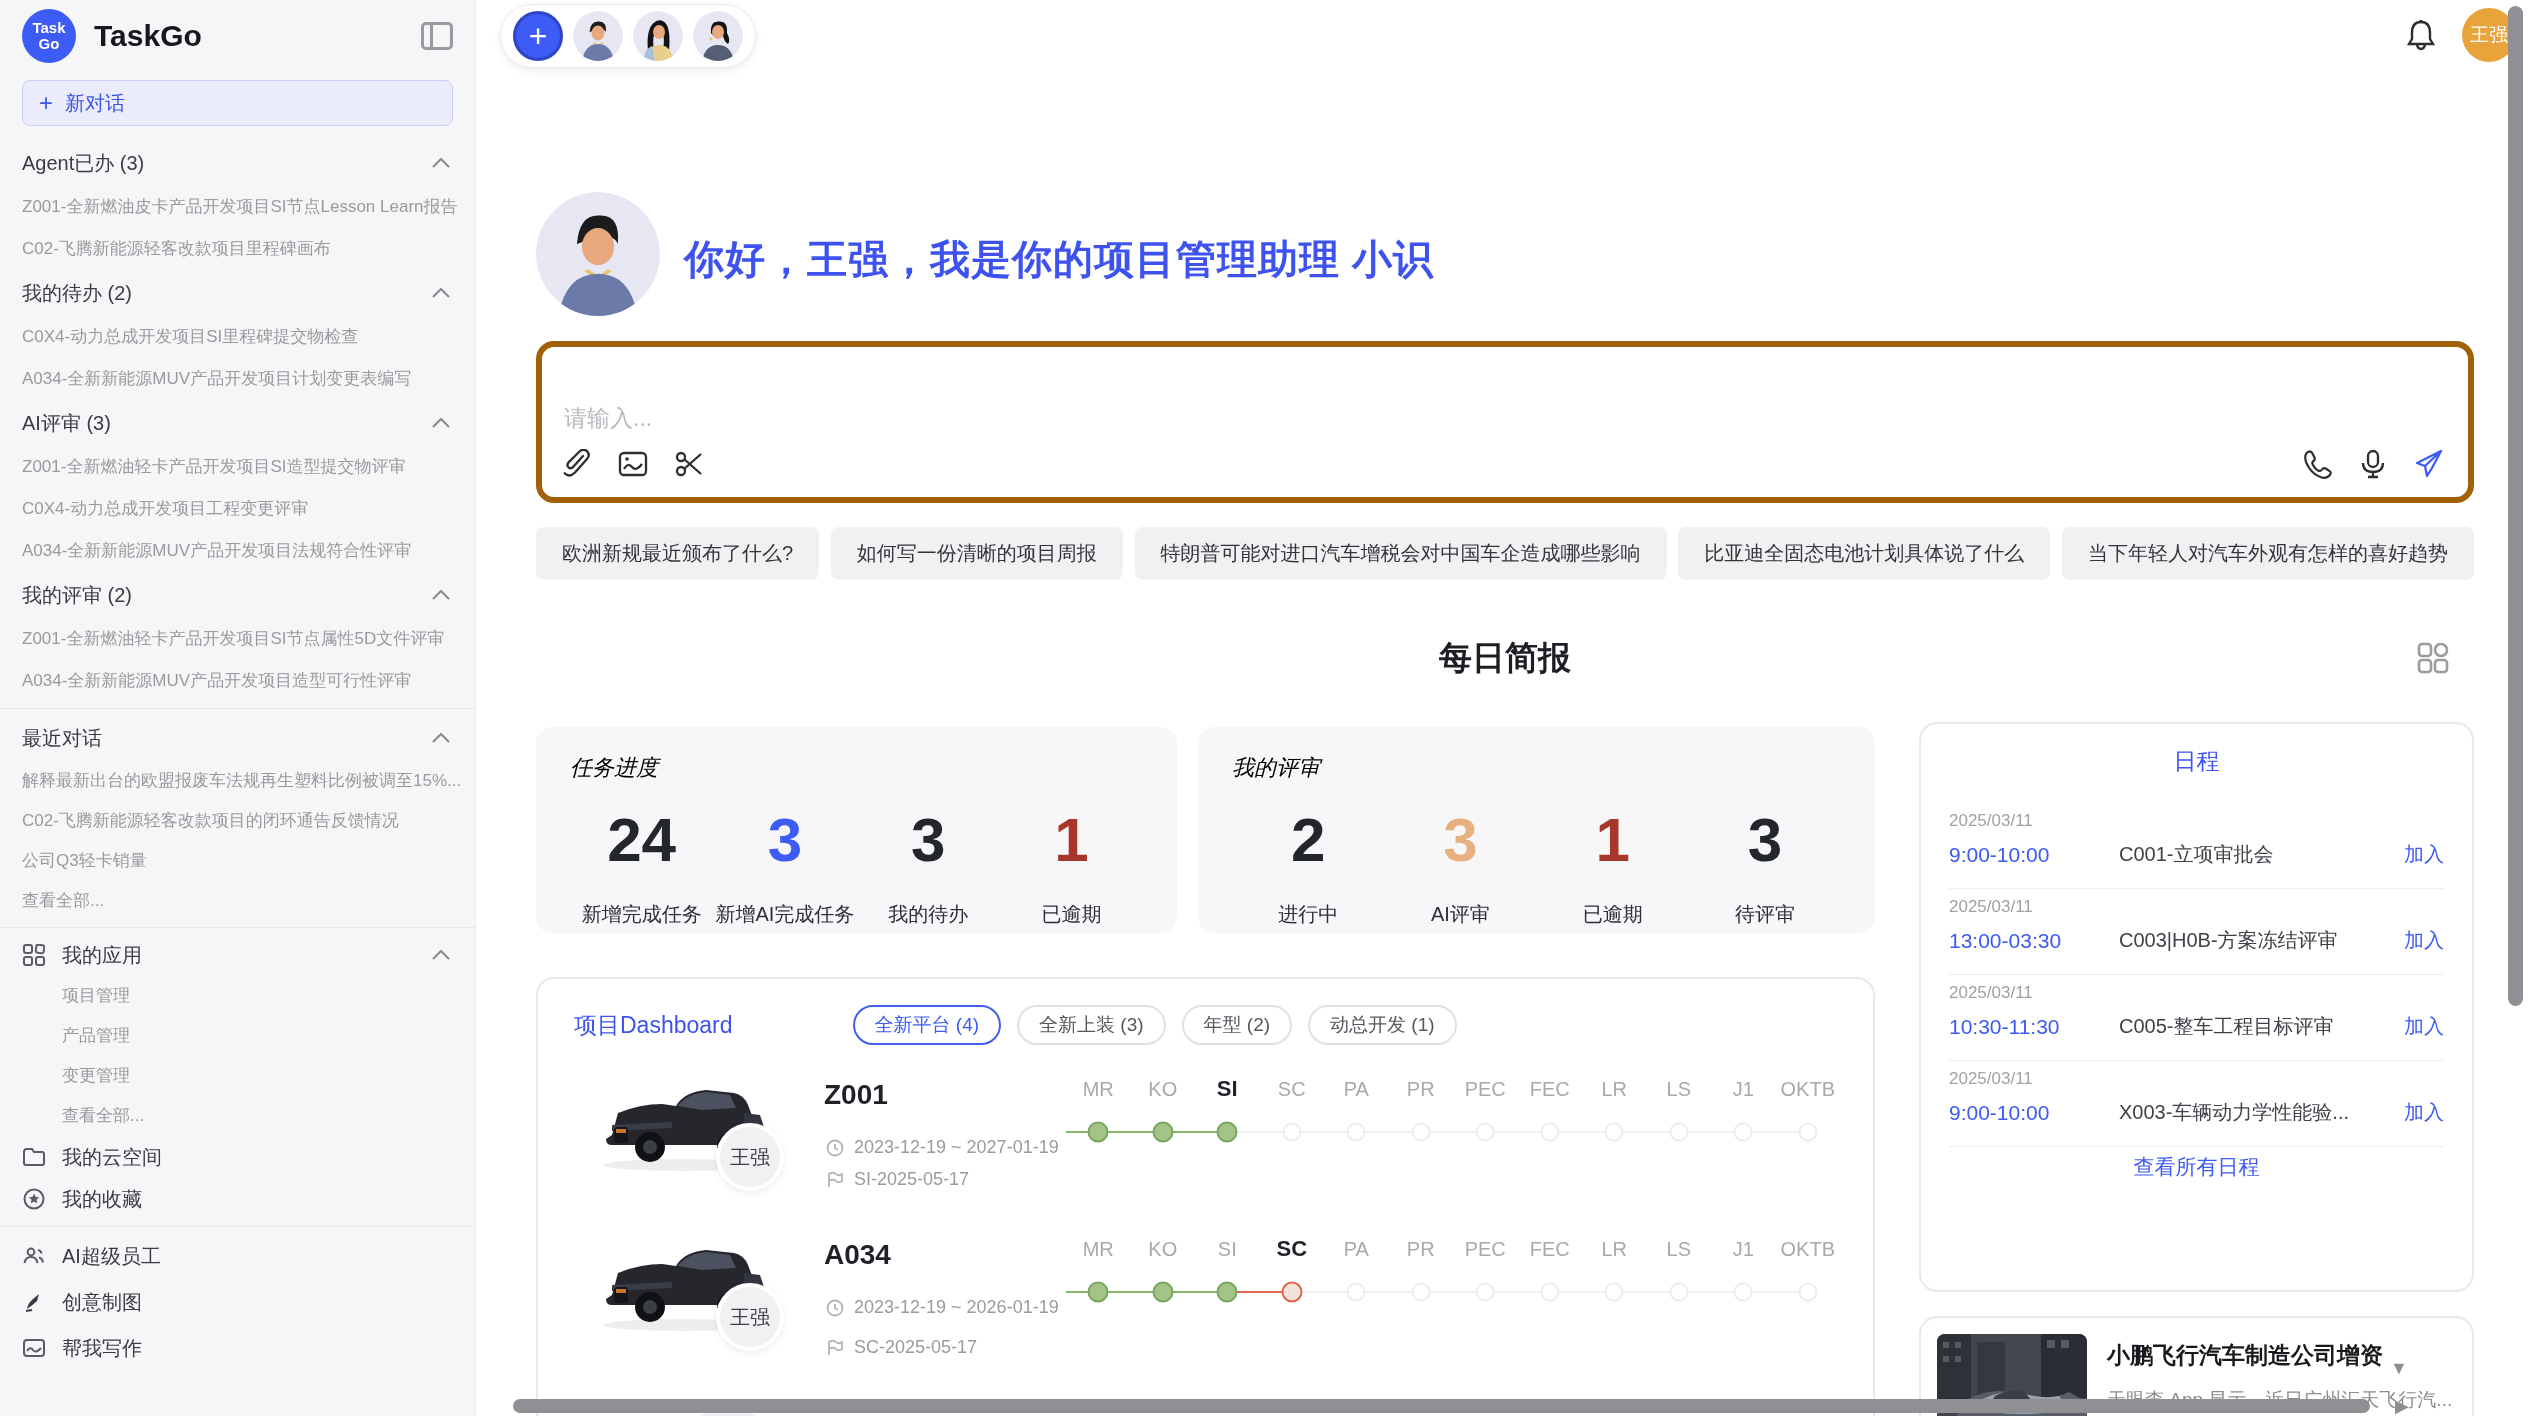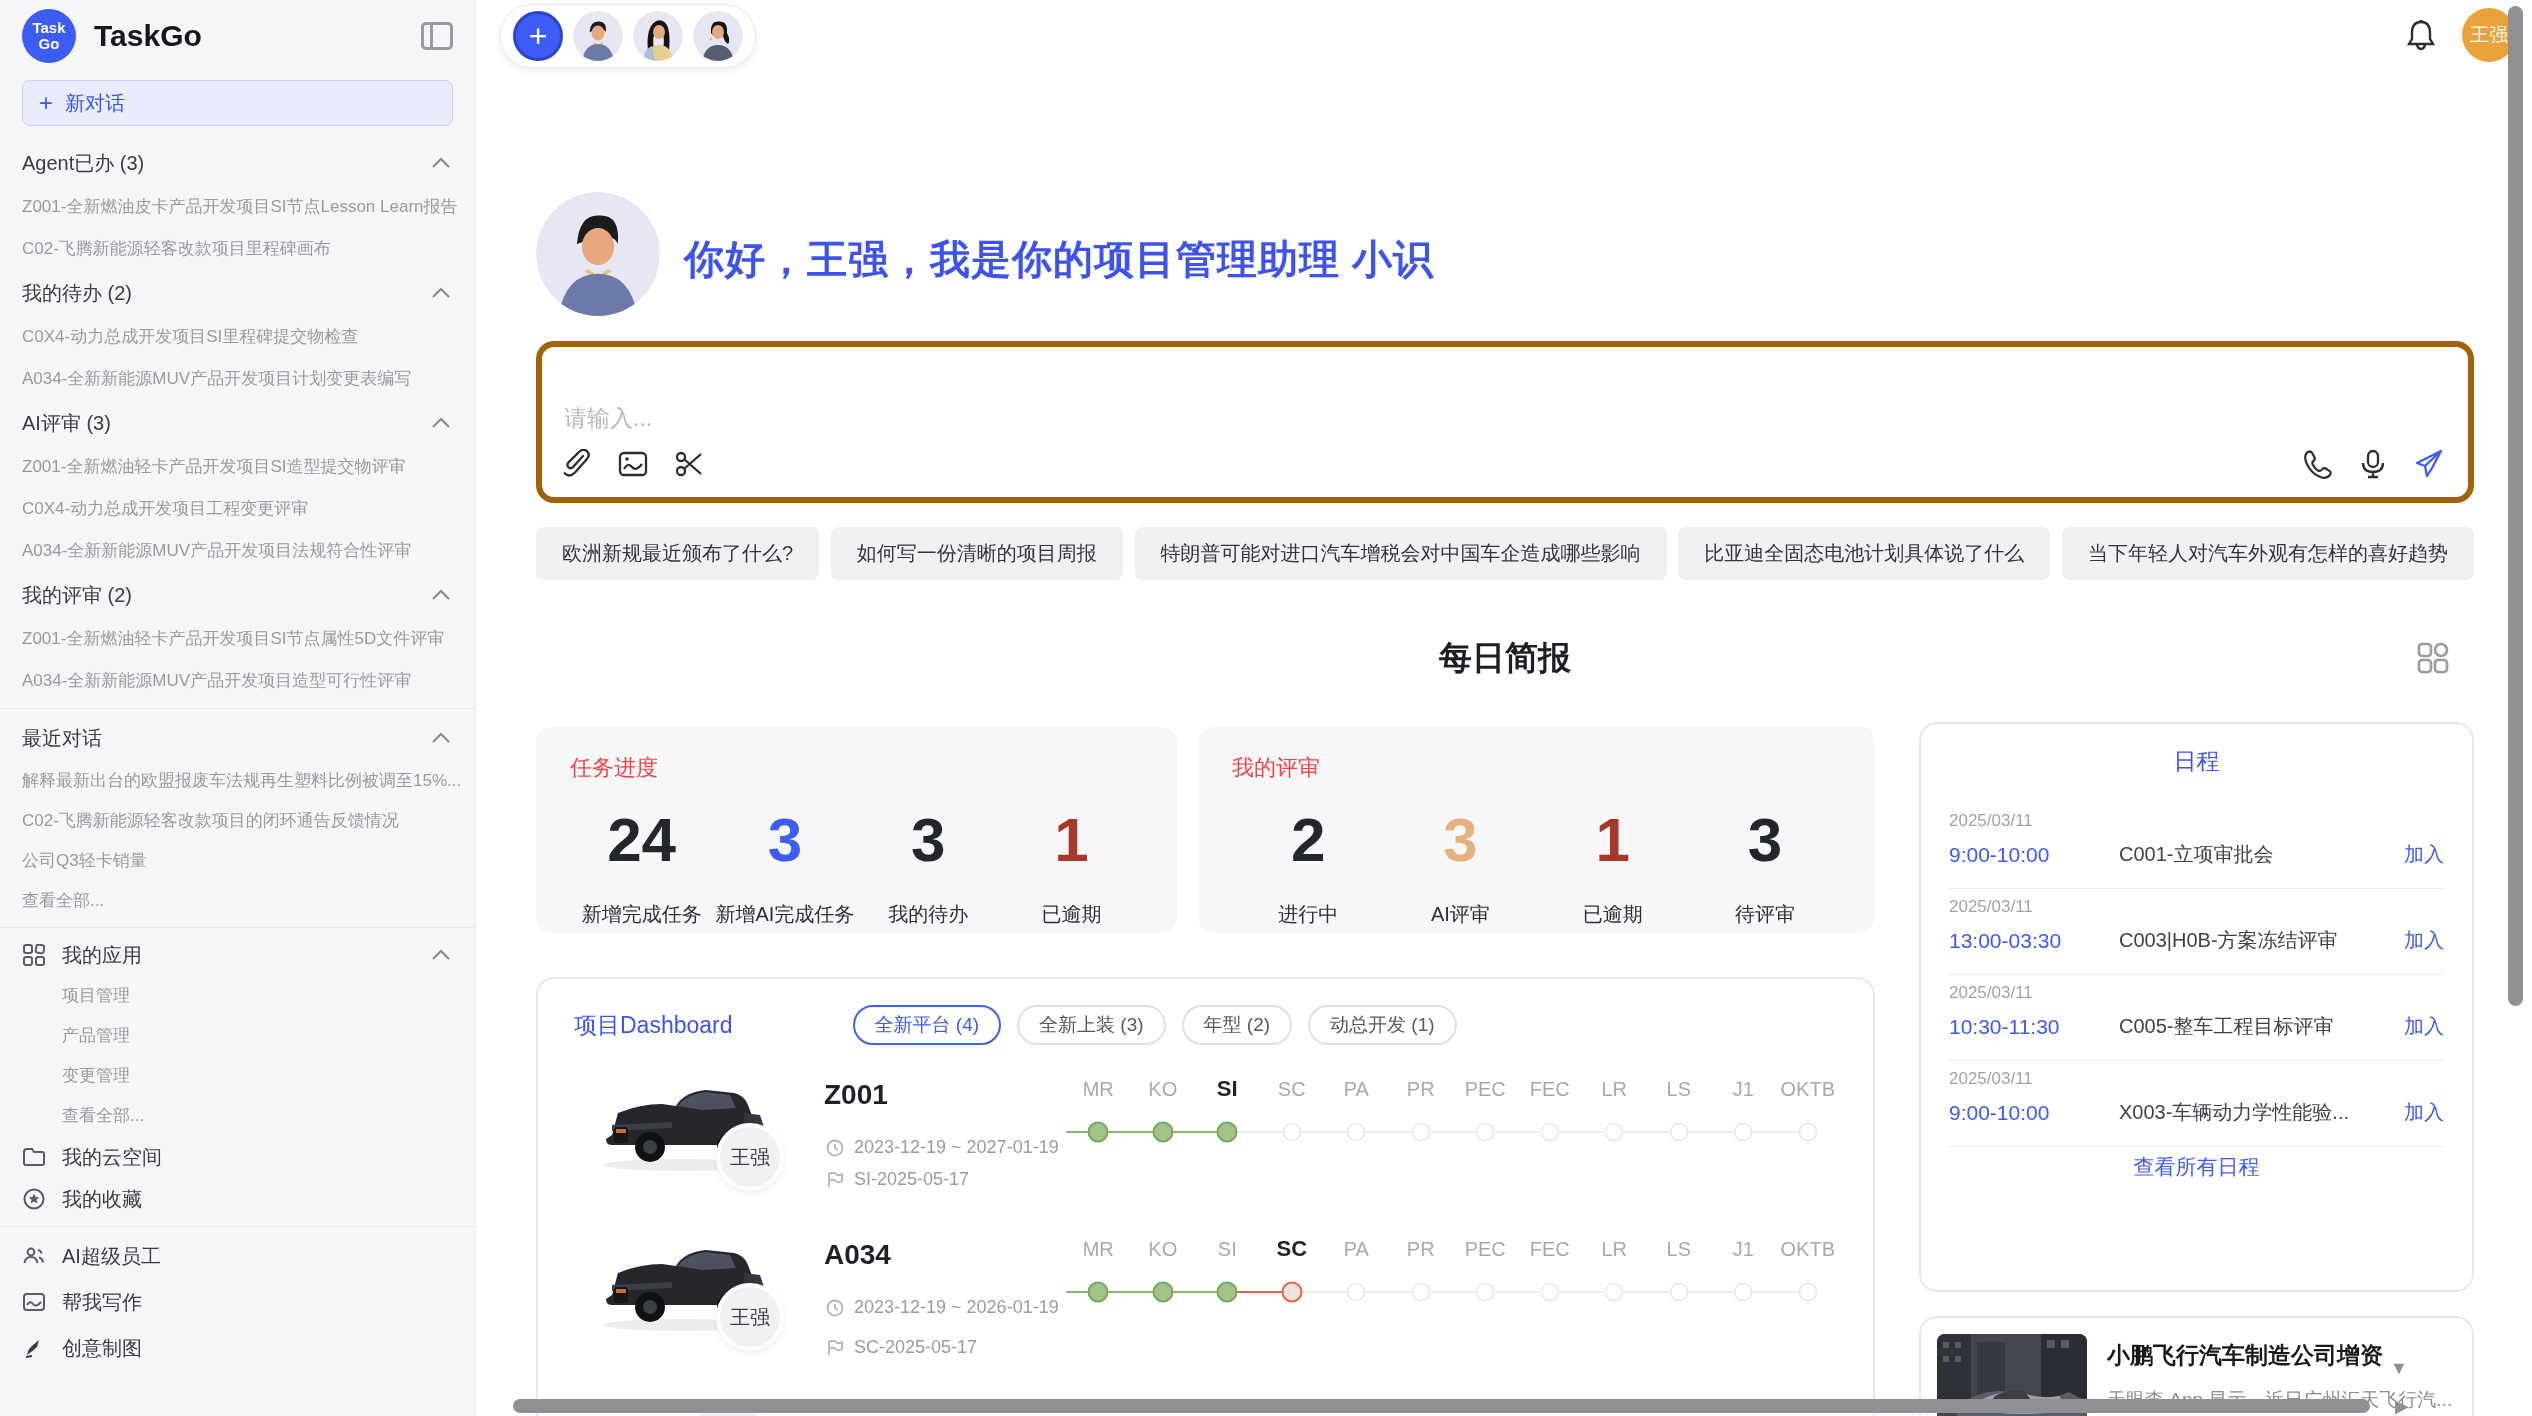--- a/index.html
+++ b/index.html
@@ -44,21 +44,21 @@
   .tool-ic.blue { color:#3d5bf5; }
 
   
   .chips { position:absolute; left:536px; top:527px; width:1938px; display:flex; justify-content:space-between; }
   .chip { height:53px; background:#f1f1f3; border-radius:8px; display:flex; align-items:center; padding:0 26px; font-size:20px; color:#333539; cursor:pointer; white-space:nowrap; }
 
   
   .daily-title { position:absolute; left:536px; top:636px; width:1938px; text-align:center; font-size:33px; font-weight:700; color:#1c1e23; }
   .daily-grid-ic { position:absolute; left:2415px; top:640px; width:36px; height:36px; cursor:pointer; }
   .stat-card { position:absolute; top:727px; height:206px; background:#f7f7f9; border-radius:16px; padding:26px 34px 0; }
-  .stat-card .sc-title { font-size:22px; color:#ef4444; }
+  .stat-card .sc-title { font-size:22px; color:#000000;font-style:italic; }
   .stat-row { display:flex; margin-top:26px; }
   .stat { flex:1; text-align:center; }
   .stat .num { font-size:62px; font-weight:600; color:#23262c; line-height:1; }
   .stat .num.blue { color:#3d5bf5; } .stat .num.red { color:#a8372b; } .stat .num.orange { color:#e7b17f; }
   .stat .lbl { margin-top:30px; font-size:20px; color:#2c2f35; }
 
   
   .dash-card { position:absolute; left:536px; top:977px; width:1339px; height:480px; background:#fff; border:2px solid #e9e9ed; border-radius:18px; overflow:hidden; }
   .dash-head { display:flex; align-items:center; padding:26px 36px 0; }
   .dash-title { font-size:23px; color:#3d52ef; }
@@ -222,35 +222,35 @@
         <svg width="22" height="18" viewBox="0 0 22 18">
             <circle cx="8" cy="5" r="3.4" fill="none" stroke="#5a5c62" stroke-width="2"></circle>
             <path d="M1.5,16 q1,-6 6.5,-6 q5.5,0 6.5,6" fill="none" stroke="#5a5c62" stroke-width="2"></path>
             <path d="M15,3 q3,.5 3.5,3.5 M16,10.5 q3.5,1 4,5" fill="none" stroke="#5a5c62" stroke-width="2"></path>
           </svg>
       </span>
       <span style="flex:1">AI超级员工</span>
     </div>
     <div class="side-row" style="height:46px">
       <span class="sicon">
+        <svg width="20" height="20" viewBox="0 0 20 20">
+            <path d="M3,17 q1,-6 6,-10 l6,-5 -2,7 q-4,4 -10,8 z" fill="#3a3c41"></path>
+            <path d="M2,19 l6,-1" stroke="#3a3c41" stroke-width="2"></path>
+          </svg>
+      </span>
+      <span style="flex:1">创意制图</span>
+    </div>
+    <div class="side-row" style="height:46px">
+      <span class="sicon">
         <svg width="22" height="18" viewBox="0 0 22 18">
             <rect x="1" y="1" width="20" height="16" rx="3" fill="none" stroke="#5a5c62" stroke-width="2"></rect>
             <path d="M4,12 q3,-5 6,-1 q3,4 8,-2" fill="none" stroke="#5a5c62" stroke-width="2"></path>
           </svg>
       </span>
       <span style="flex:1">帮我写作</span>
-    </div>
-    <div class="side-row" style="height:46px">
-      <span class="sicon">
-        <svg width="20" height="20" viewBox="0 0 20 20">
-            <path d="M3,17 q1,-6 6,-10 l6,-5 -2,7 q-4,4 -10,8 z" fill="#3a3c41"></path>
-            <path d="M2,19 l6,-1" stroke="#3a3c41" stroke-width="2"></path>
-          </svg>
-      </span>
-      <span style="flex:1">创意制图</span>
     </div>
   </div>
 
   <div class="agent-pill">
     <div class="pill-add">+</div>
     <div class="pill-avatar">
       <svg viewBox="0 0 100 100" width="50" height="50">
           <circle cx="50" cy="50" r="50" fill="#e7e7f3"></circle>
           <path d="M33,42 q2,-22 18,-21 q17,-1 15,21 q-4,-10 -33,0 z" fill="#1c1c1f"></path>
           <ellipse cx="50" cy="44" rx="13" ry="15" fill="#e8a87e"></ellipse>

